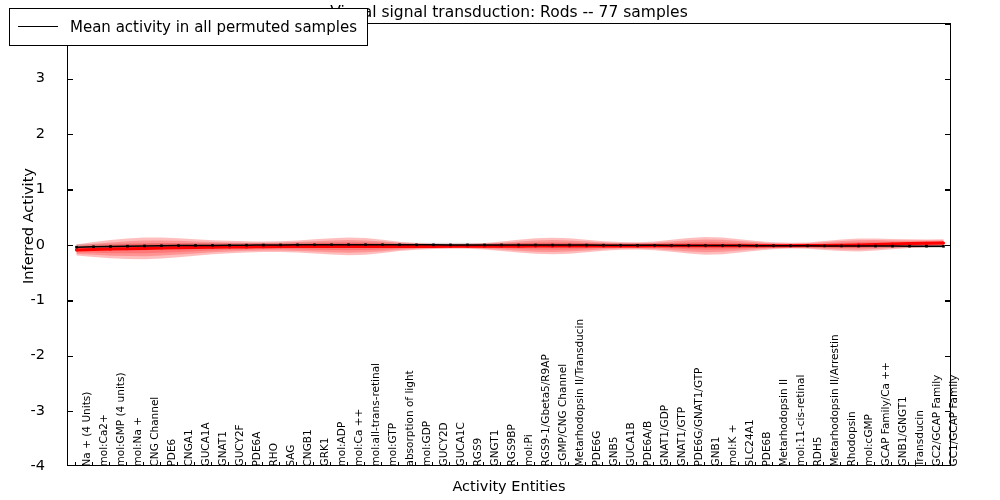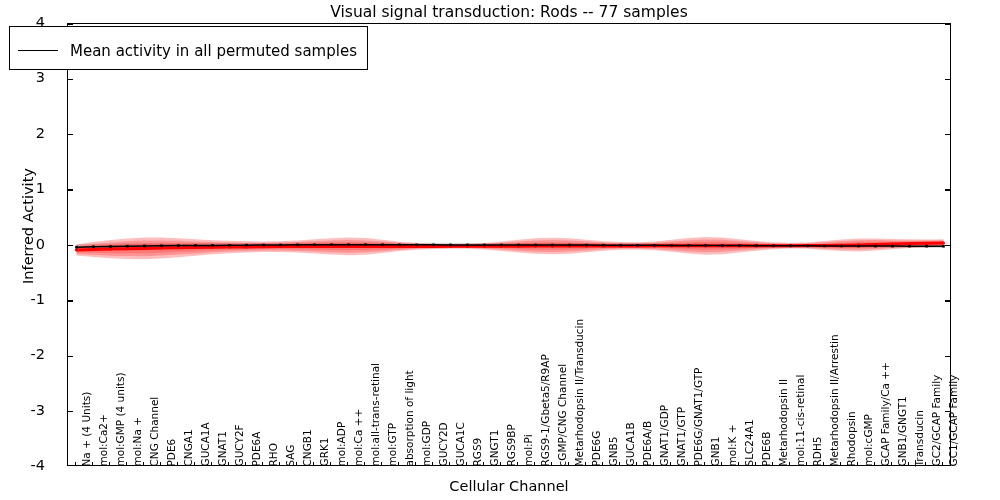--- a/index.html
+++ b/index.html
@@ -87,24 +87,24 @@
   }
   .xtick-mark{
     position:absolute;
     bottom:0;width:1.1px;height:4px;
     background:#000;
   }
 
   
   #legend{
     position:absolute;
-    left:9px;top:26px;
+    left:9px;top:8px;
     border:1.4px solid #000;
     background:#fff;
-    padding:11px 10px 6px 8px;
+    padding:5px 10px 6px 8px;
     box-sizing:border-box;
   }
   .legend-row{
     display:flex;align-items:center;
     height:25px;
   }
   .legend-swatch{
     width:40px;height:0;
     border-top:1.7px solid #000;
     margin-right:12px;
@@ -119,21 +119,21 @@
 </style>
 </head>
 <body>
 
 <div id="figure">
 
   <div id="chart-title">Visual signal transduction: Rods -- 77 samples</div>
 
   <div id="y-axis-label">Inferred Activity</div>
 
-  <div id="x-axis-label">Cellular Channel</div>
+  <div id="x-axis-label">Activity Entities</div>
 
   <div id="ytick-labels">
       <div class="ytick-label" style="top: 466px;">-4</div>
       <div class="ytick-label" style="top: 410.625px;">-3</div>
       <div class="ytick-label" style="top: 355.25px;">-2</div>
       <div class="ytick-label" style="top: 299.875px;">-1</div>
       <div class="ytick-label" style="top: 244.5px;">0</div>
       <div class="ytick-label" style="top: 189.125px;">1</div>
       <div class="ytick-label" style="top: 133.75px;">2</div>
       <div class="ytick-label" style="top: 78.375px;">3</div>

